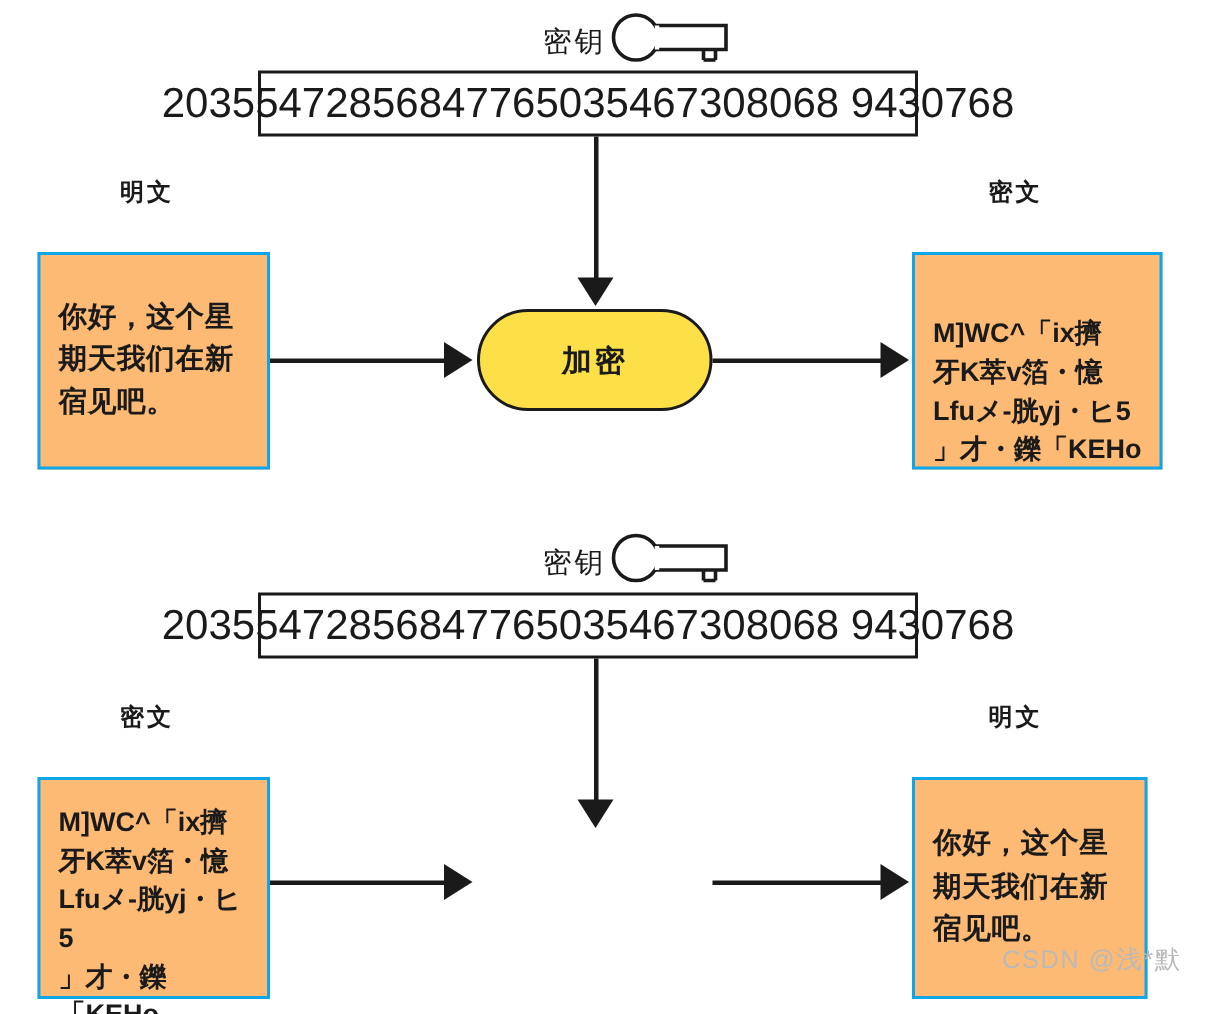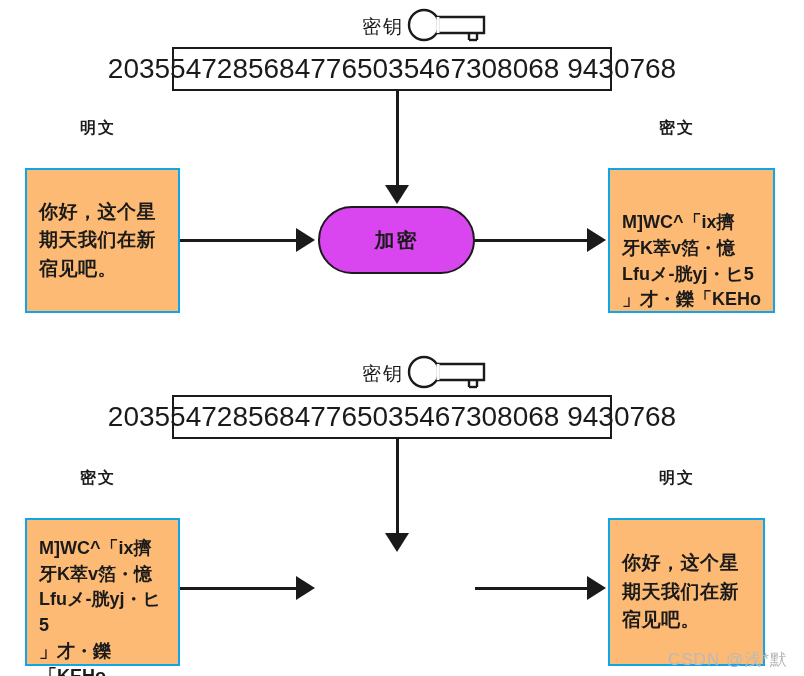--- a/index.html
+++ b/index.html
@@ -84,21 +84,21 @@
     letter-spacing: 2px;
     color: #1a1a1a;
   }
 
   
   .oval {
     position: absolute;
     box-sizing: border-box;
     border: 2.5px solid #1a1a1a;
     border-radius: 40px;
-    background: #d946ef;
+    background: #fde047;
     display: flex;
     align-items: center;
     justify-content: center;
   }
   .oval.shaded { background: #efefef; }
   .oval .oval-label {
     font-size: 20px;
     font-weight: 600;
     letter-spacing: 2px;
     color: #1a1a1a;
@@ -228,15 +228,15 @@
   <div class="arrow-right" style="left:587px; top:576px;"></div>
 
   <div class="caption" style="left:659px; top:468px;">明文</div>
 
   <div class="doc-box" style="left:608px; top:518px; width:157px; height:148px;">
     <span class="box-text">你好，这个星
 期天我们在新
 宿见吧。</span>
   </div>
 
-  <div class="watermark" style="left:668px; top:648px;">CSDN @浅*默</div>
+  <div class="watermark" style="left:668px; top:628px;">CSDN @浅*默</div>
 
 </div>
 
 </body></html>

